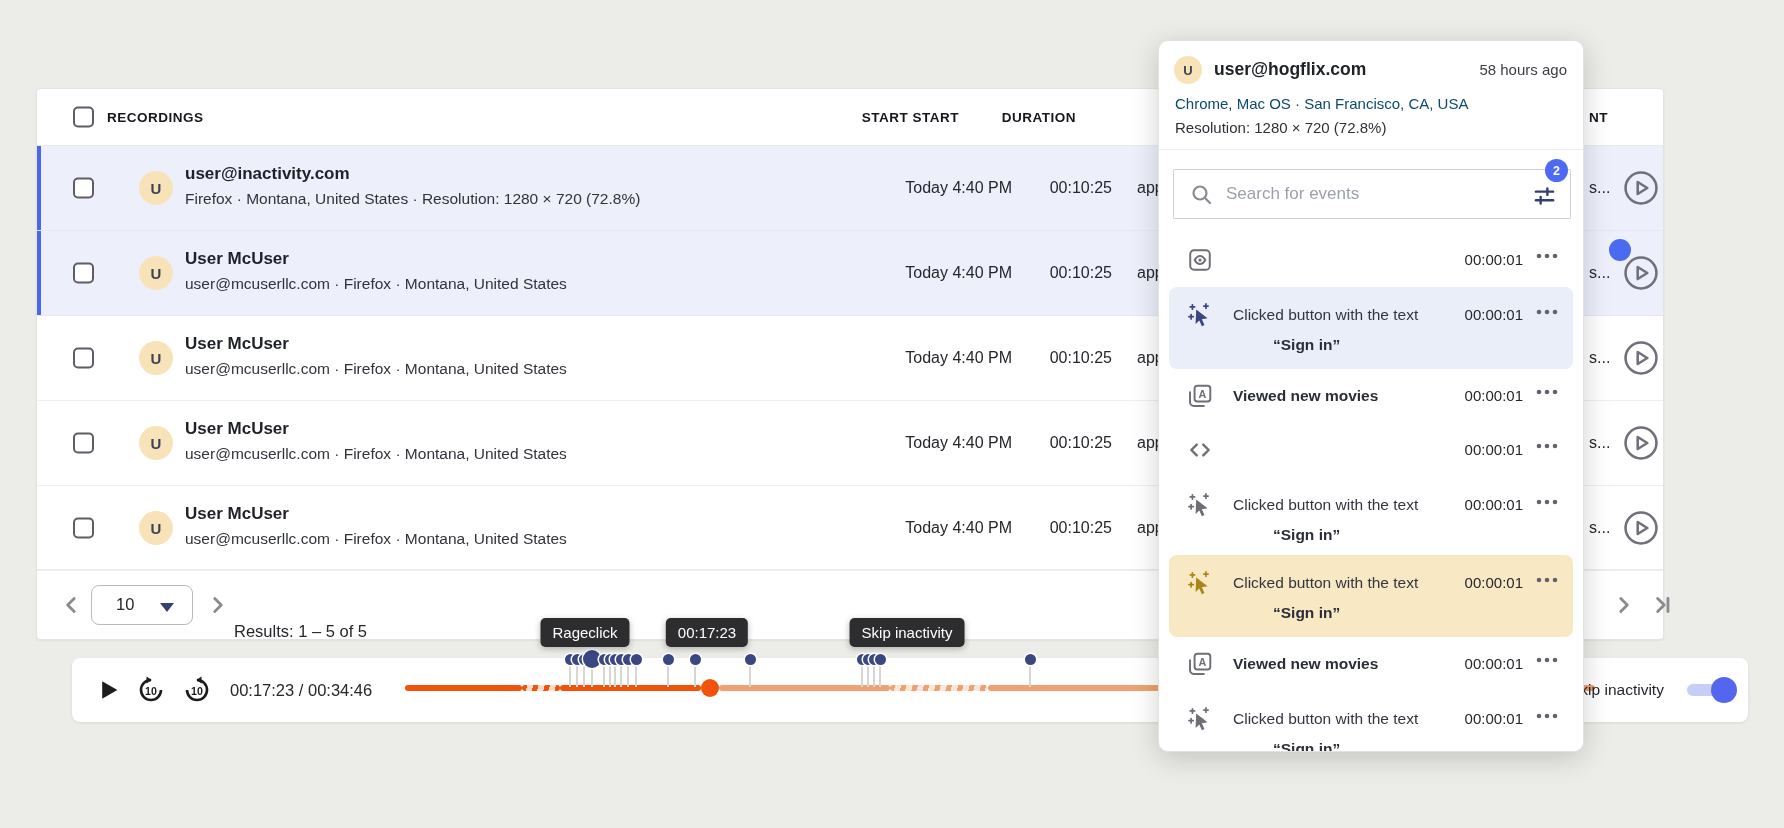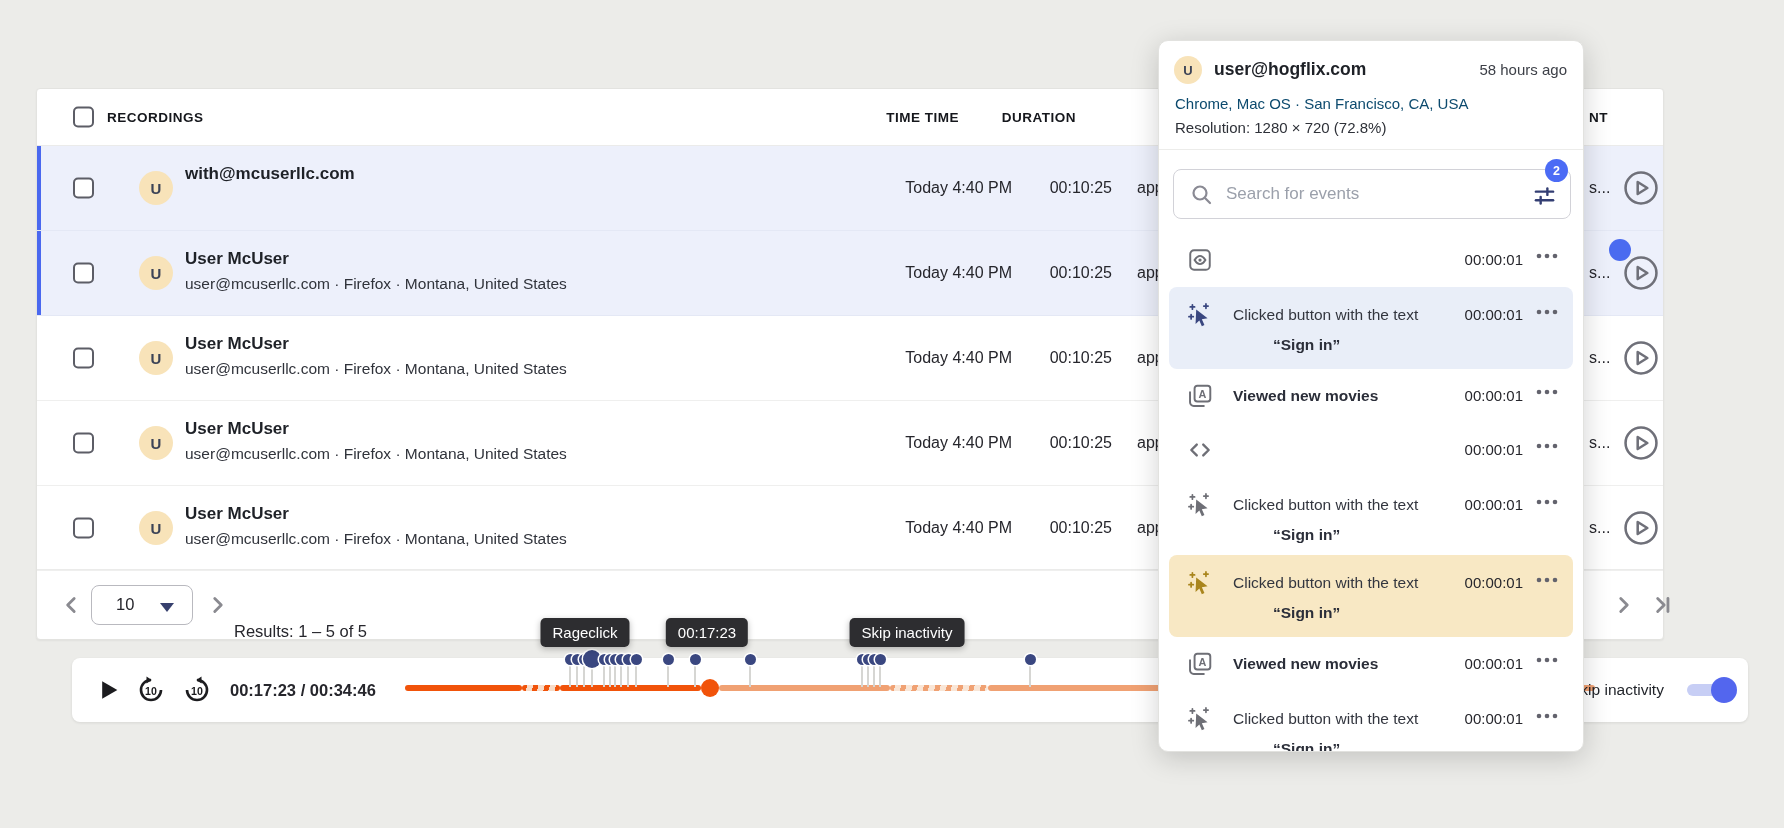--- a/index.html
+++ b/index.html
@@ -47,21 +47,21 @@
   .pg-results { position:absolute; left:197px; top:50%; transform:translateY(-50%); font-size:16.5px; font-weight:500; color:#26262c;margin-top:26px; }
 
   
   #player-panel { position:absolute; left:72px; top:658px; width:1676px; height:64px;
     background:#fff; border-radius:8px; box-shadow:0 1px 3px rgba(0,0,0,.09); z-index:2; }
   .pl-btn { position:absolute; top:50%; transform:translateY(-50%); cursor:pointer; }
   .pl-play { left:22px; width:28px; height:28px; }
   .pl-rw { left:64px; width:30px; height:30px; }
   .pl-ff { left:110px; width:30px; height:30px; }
   .pl-time { position:absolute; left:158px; top:50%; transform:translateY(-50%);
-    font-size:16.5px; font-weight:700; color:#26262c; white-space:nowrap; }
+    font-size:16.5px; font-weight:400; color:#26262c; white-space:nowrap; }
   #timeline { position:absolute; left:328px; top:27px; height:6px; width:1195px; cursor:pointer; }
   .seg { position:absolute; top:0; height:6px; border-radius:3px; }
   .seg.played { background:#f1530a; }
   .seg.future { background:#f0a173; }
   .seg.played-inactive { background:repeating-linear-gradient(105deg,#f1530a 0 5px,#f7dcc9 5px 11px); }
   .seg.future-inactive { background:repeating-linear-gradient(105deg,#f0a173 0 5px,#f9e6d7 5px 11px); }
   #playhead { position:absolute; width:18px; height:18px; border-radius:50%; background:#f1530a; top:-6px; cursor:grab; }
   .skip-label { position:absolute; left:1498px; top:50%; transform:translateY(-50%); font-size:15.5px; color:#1f2228; }
   .toggle { position:absolute; left:1615px; top:50%; transform:translateY(-50%); width:48px; height:26px; cursor:pointer; }
   .toggle .track { position:absolute; left:0; top:7px; width:44px; height:12px; border-radius:6px; background:#c7cef5; }
@@ -78,21 +78,21 @@
   #popover { position:absolute; left:1158px; top:40px; width:426px; height:712px; background:#fff;
     border:1px solid #e2e2df; border-radius:10px; box-shadow:0 6px 28px rgba(0,0,0,.18); z-index:10; overflow:hidden; }
   .pp-avatar { position:absolute; left:15px; top:15px; width:28px; height:28px; border-radius:50%;
     background:#f8e3b9; color:#3c4356; font-size:13px; font-weight:600; display:flex; align-items:center; justify-content:center; }
   .pp-email { position:absolute; left:55px; top:18px; font-size:17.5px; font-weight:700; color:#1e2127; }
   .pp-ago { position:absolute; right:16px; top:20px; font-size:15px; color:#3d4048; }
   .pp-meta1 { position:absolute; left:16px; top:54px; font-size:15px; color:#0c4a6e; }
   .pp-meta2 { position:absolute; left:16px; top:78px; font-size:15px; color:#2e3138; }
   .pp-divider { position:absolute; left:0; top:108px; width:100%; height:1px; background:#ececea; }
   .pp-search { position:absolute; left:14px; top:128px; width:398px; height:50px;
-    border:1.5px solid #d2d2d8; border-radius:8px; background:#fff; }
+    border:1.5px solid #d2d2d8; border-radius:1px; background:#fff; }
   .pp-search input { position:absolute; left:52px; top:0; width:300px; height:100%; border:none; outline:none;
     font-size:17px; color:#26262c; font-family:"Liberation Sans",sans-serif; background:transparent; }
   .pp-search input::placeholder { color:#9ba0ab; }
   .pp-search .mag { position:absolute; left:16px; top:13px; width:24px; height:24px; }
   .pp-search .tune { position:absolute; right:14px; top:14px; width:23px; height:23px; cursor:pointer; }
   .pp-badge { position:absolute; left:386px; top:118px; width:23px; height:23px; border-radius:50%;
     background:#4b6bf5; color:#fff; font-size:12.5px; font-weight:700; display:flex; align-items:center; justify-content:center; z-index:2; }
   #event-list { position:absolute; left:0; top:192px; width:100%; }
   .event-row { position:relative; display:flex; align-items:center; margin:0 10px; padding:0 14px 0 18px;
     border-radius:8px; cursor:pointer; }
@@ -111,29 +111,30 @@
 </style>
 </head>
 <body>
 
 <div id="root">
 
   <section id="table-panel">
     <div class="t-header">
       <div class="checkbox"></div>
       <div class="hd hd-recordings">RECORDINGS</div>
-      <div class="hd hd-start">TIME TIME</div>
+      <div class="hd hd-start">START START</div>
       <div class="hd hd-duration">DURATION</div>
       <div class="hd hd-right">NT</div>
     </div>
     <div id="t-rows">
         <div class="t-row hl">
           <div class="checkbox"></div>
           <div class="avatar">U</div>
-          <div class="row-title">with@mcuserllc.com</div>
+          <div class="row-title">user@inactivity.com</div>
+          <div class="row-sub">Firefox · Montana, United States · Resolution: 1280 × 720 (72.8%)</div>
           <div class="cell-start">Today 4:40 PM</div>
           <div class="cell-dur">00:10:25</div>
           <div class="cell-url">app.p</div>
           <div class="cell-trunc">s...</div>
           <div class="row-play"><svg viewBox="0 0 24 24" width="36" height="36" fill="none" stroke="#6f7079" stroke-width="1.7" stroke-linejoin="round">
               <circle cx="12" cy="12" r="10.3"></circle>
               <path d="M9.8 8l6.4 4-6.4 4z"></path>
             </svg></div>
         </div>
         <div class="t-row hl">

